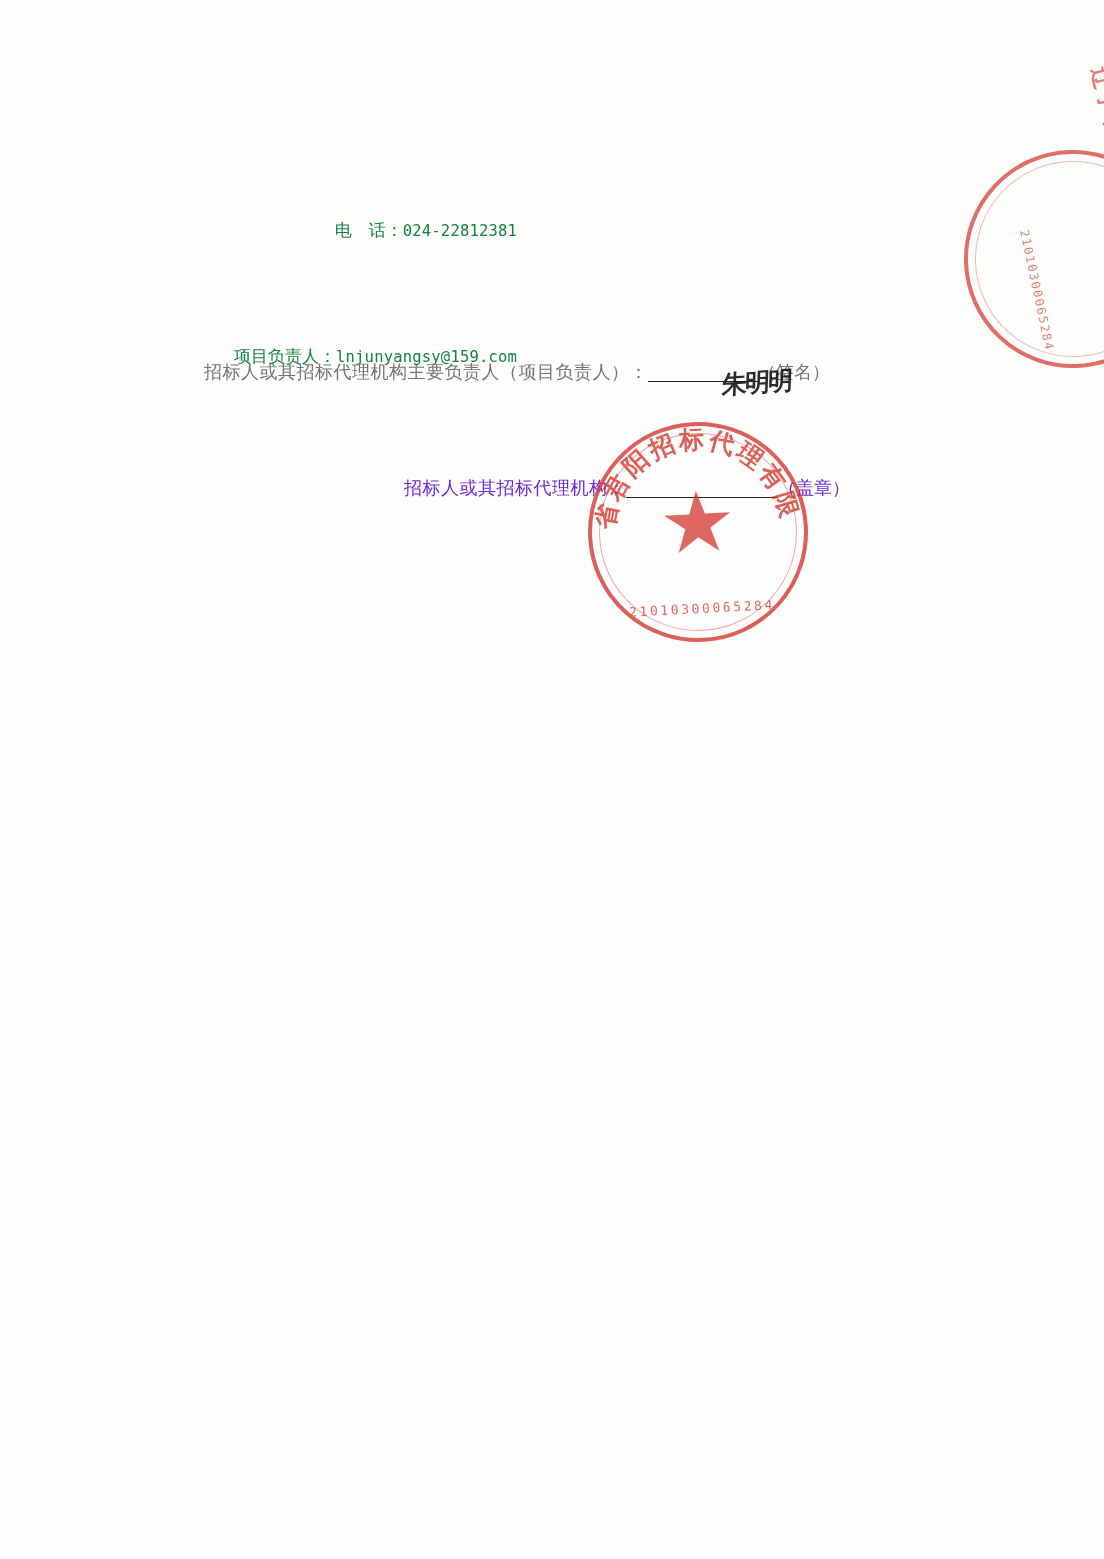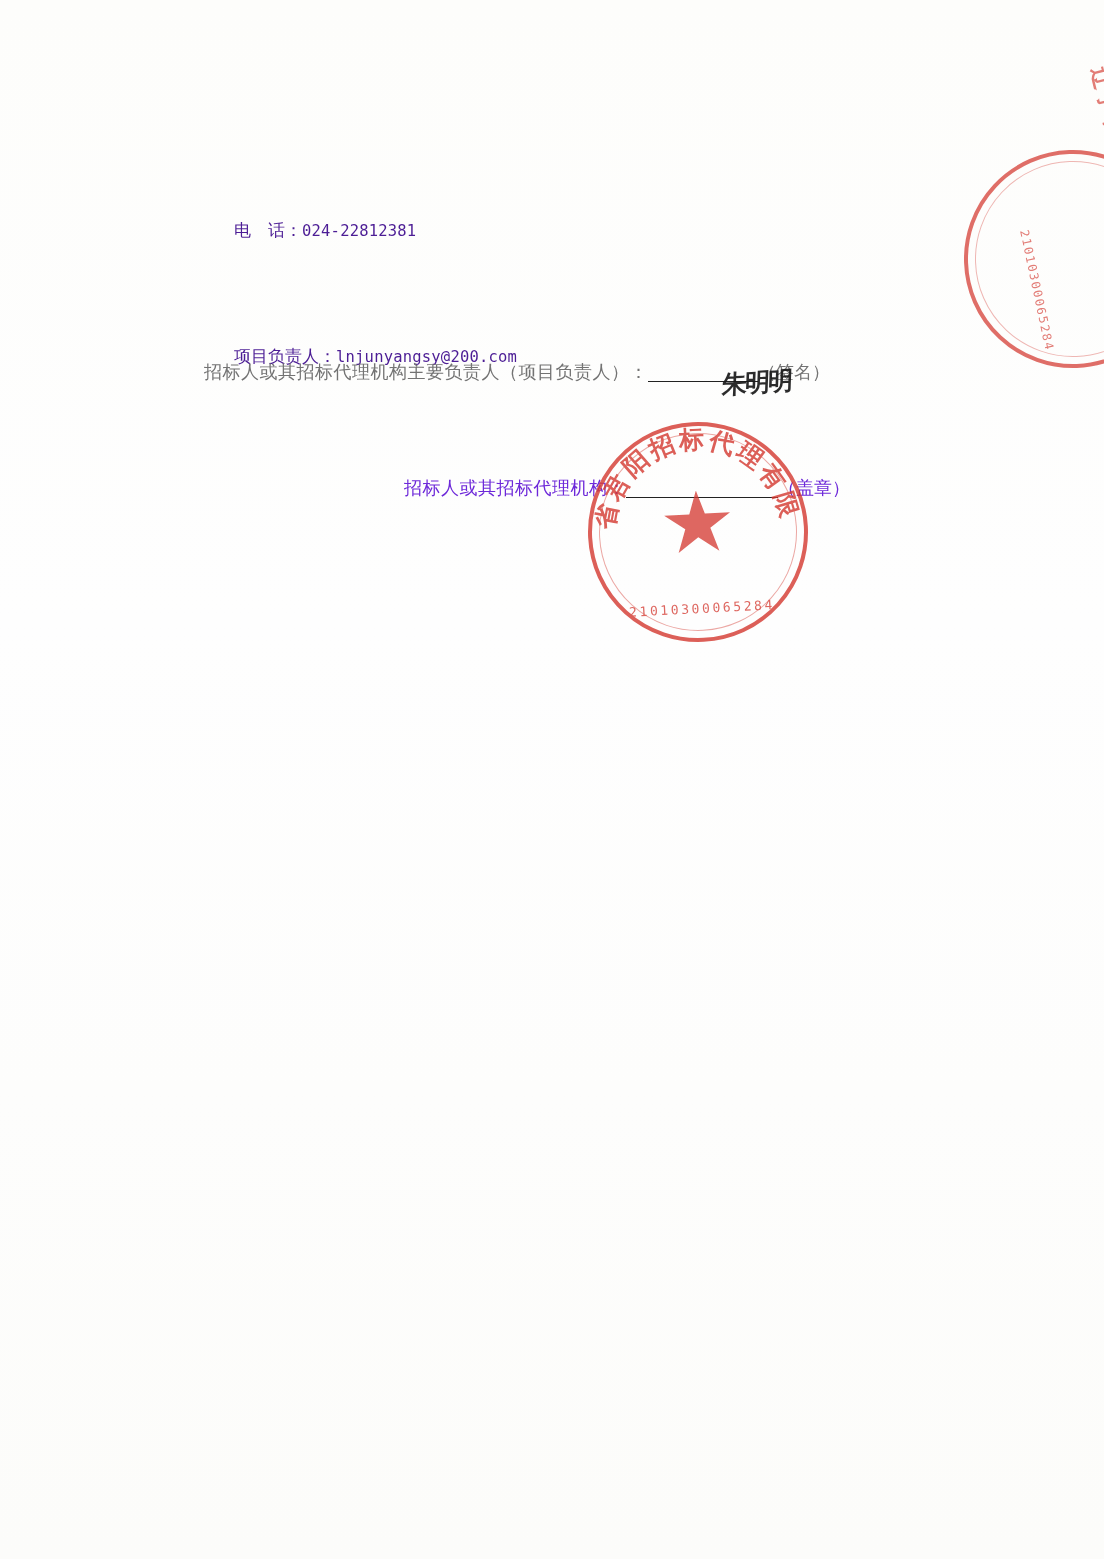--- a/index.html
+++ b/index.html
@@ -29,21 +29,22 @@
     position: absolute;
     top: 0; left: 0; right: 0; bottom: 0;
   }
 
   .contact-block {
     position: absolute;
     left: 200px;
     top: 168px;
     font-size: 17px;
     line-height: 42px;
-    color: #4c1d95;
+    color: #15803d;
+    text-align: right;
   }
   .contact-line {
     white-space: pre;
     font-family: "Liberation Serif", serif;
   }
   .contact-line .label {
     font-family: "Liberation Serif", serif;
   }
   .contact-line .value {
     font-family: "DejaVu Sans Mono", monospace;
@@ -205,21 +206,21 @@
 <body>
 
 <div class="page">
   <div class="doc-body">
 
     <div class="contact-block">
       <div class="contact-line">
         <span class="label">电    话：</span><span class="value">024-22812381</span>
       </div>
       <div class="contact-line">
-        <span class="label">项目负责人：</span><span class="value">lnjunyangsy@200.com</span>
+        <span class="label">项目负责人：</span><span class="value">lnjunyangsy@159.com</span>
       </div>
     </div>
 
     <div class="sign-line-1">
       <span>招标人或其招标代理机构主要负责人（项目负责人）：</span><span class="fill-blank short"></span><span class="paren">（签名）</span>
     </div>
 
     <div class="handwriting">朱明明</div>
 
     <div class="sign-line-2">

